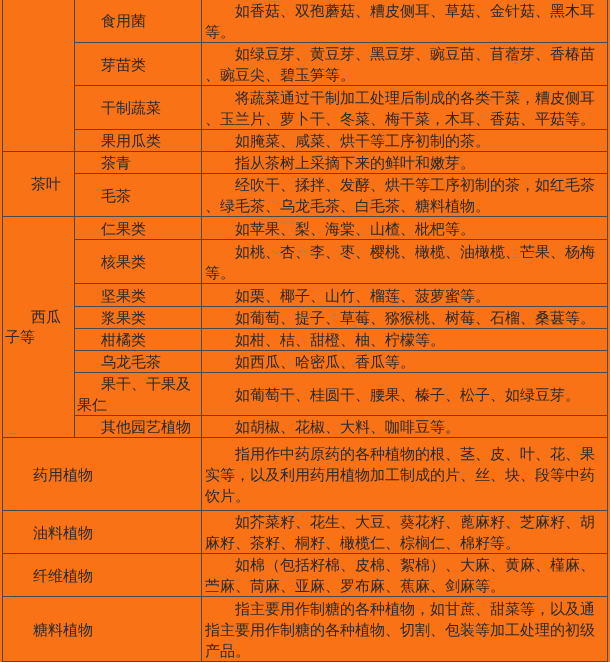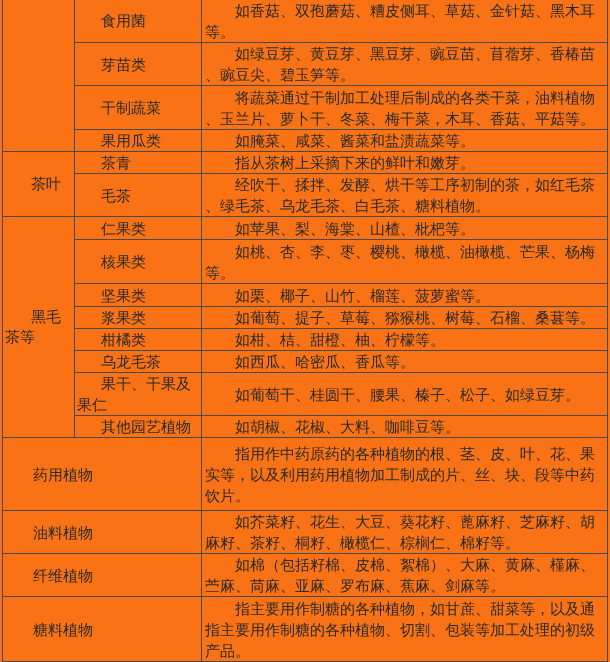--- a/index.html
+++ b/index.html
@@ -47,41 +47,41 @@
         <td class="desc">如香菇、双孢蘑菇、糟皮侧耳、草菇、金针菇、黑木耳
 等。</td>
       </tr>
       <tr class="h43">
         <td class="sub">芽苗类</td>
         <td class="desc">如绿豆芽、黄豆芽、黑豆芽、豌豆苗、苜蓿芽、香椿苗
 、豌豆尖、碧玉笋等。</td>
       </tr>
       <tr class="h44">
         <td class="sub">干制蔬菜</td>
-        <td class="desc">将蔬菜通过干制加工处理后制成的各类干菜，油料植物
+        <td class="desc">将蔬菜通过干制加工处理后制成的各类干菜，糟皮侧耳
 、玉兰片、萝卜干、冬菜、梅干菜，木耳、香菇、平菇等。</td>
       </tr>
       <tr class="h22">
         <td class="sub">果用瓜类</td>
-        <td class="desc">如腌菜、咸菜、酱菜和盐渍蔬菜等。</td>
+        <td class="desc">如腌菜、咸菜、烘干等工序初制的茶。</td>
       </tr>
 
       <tr class="h21">
         <td class="cat" rowspan="2">茶叶</td>
         <td class="sub">茶青</td>
         <td class="desc">指从茶树上采摘下来的鲜叶和嫩芽。</td>
       </tr>
       <tr class="h42">
         <td class="sub">毛茶</td>
         <td class="desc">经吹干、揉拌、发酵、烘干等工序初制的茶，如红毛茶
 、绿毛茶、乌龙毛茶、白毛茶、糖料植物。</td>
       </tr>
 
       <tr class="h23">
-        <td class="cat" rowspan="8">黑毛茶等</td>
+        <td class="cat" rowspan="8">西瓜子等</td>
         <td class="sub">仁果类</td>
         <td class="desc">如苹果、梨、海棠、山楂、枇杷等。</td>
       </tr>
       <tr class="h44">
         <td class="sub">核果类</td>
         <td class="desc">如桃、杏、李、枣、樱桃、橄榄、油橄榄、芒果、杨梅
 等。</td>
       </tr>
       <tr class="h23">
         <td class="sub">坚果类</td>

